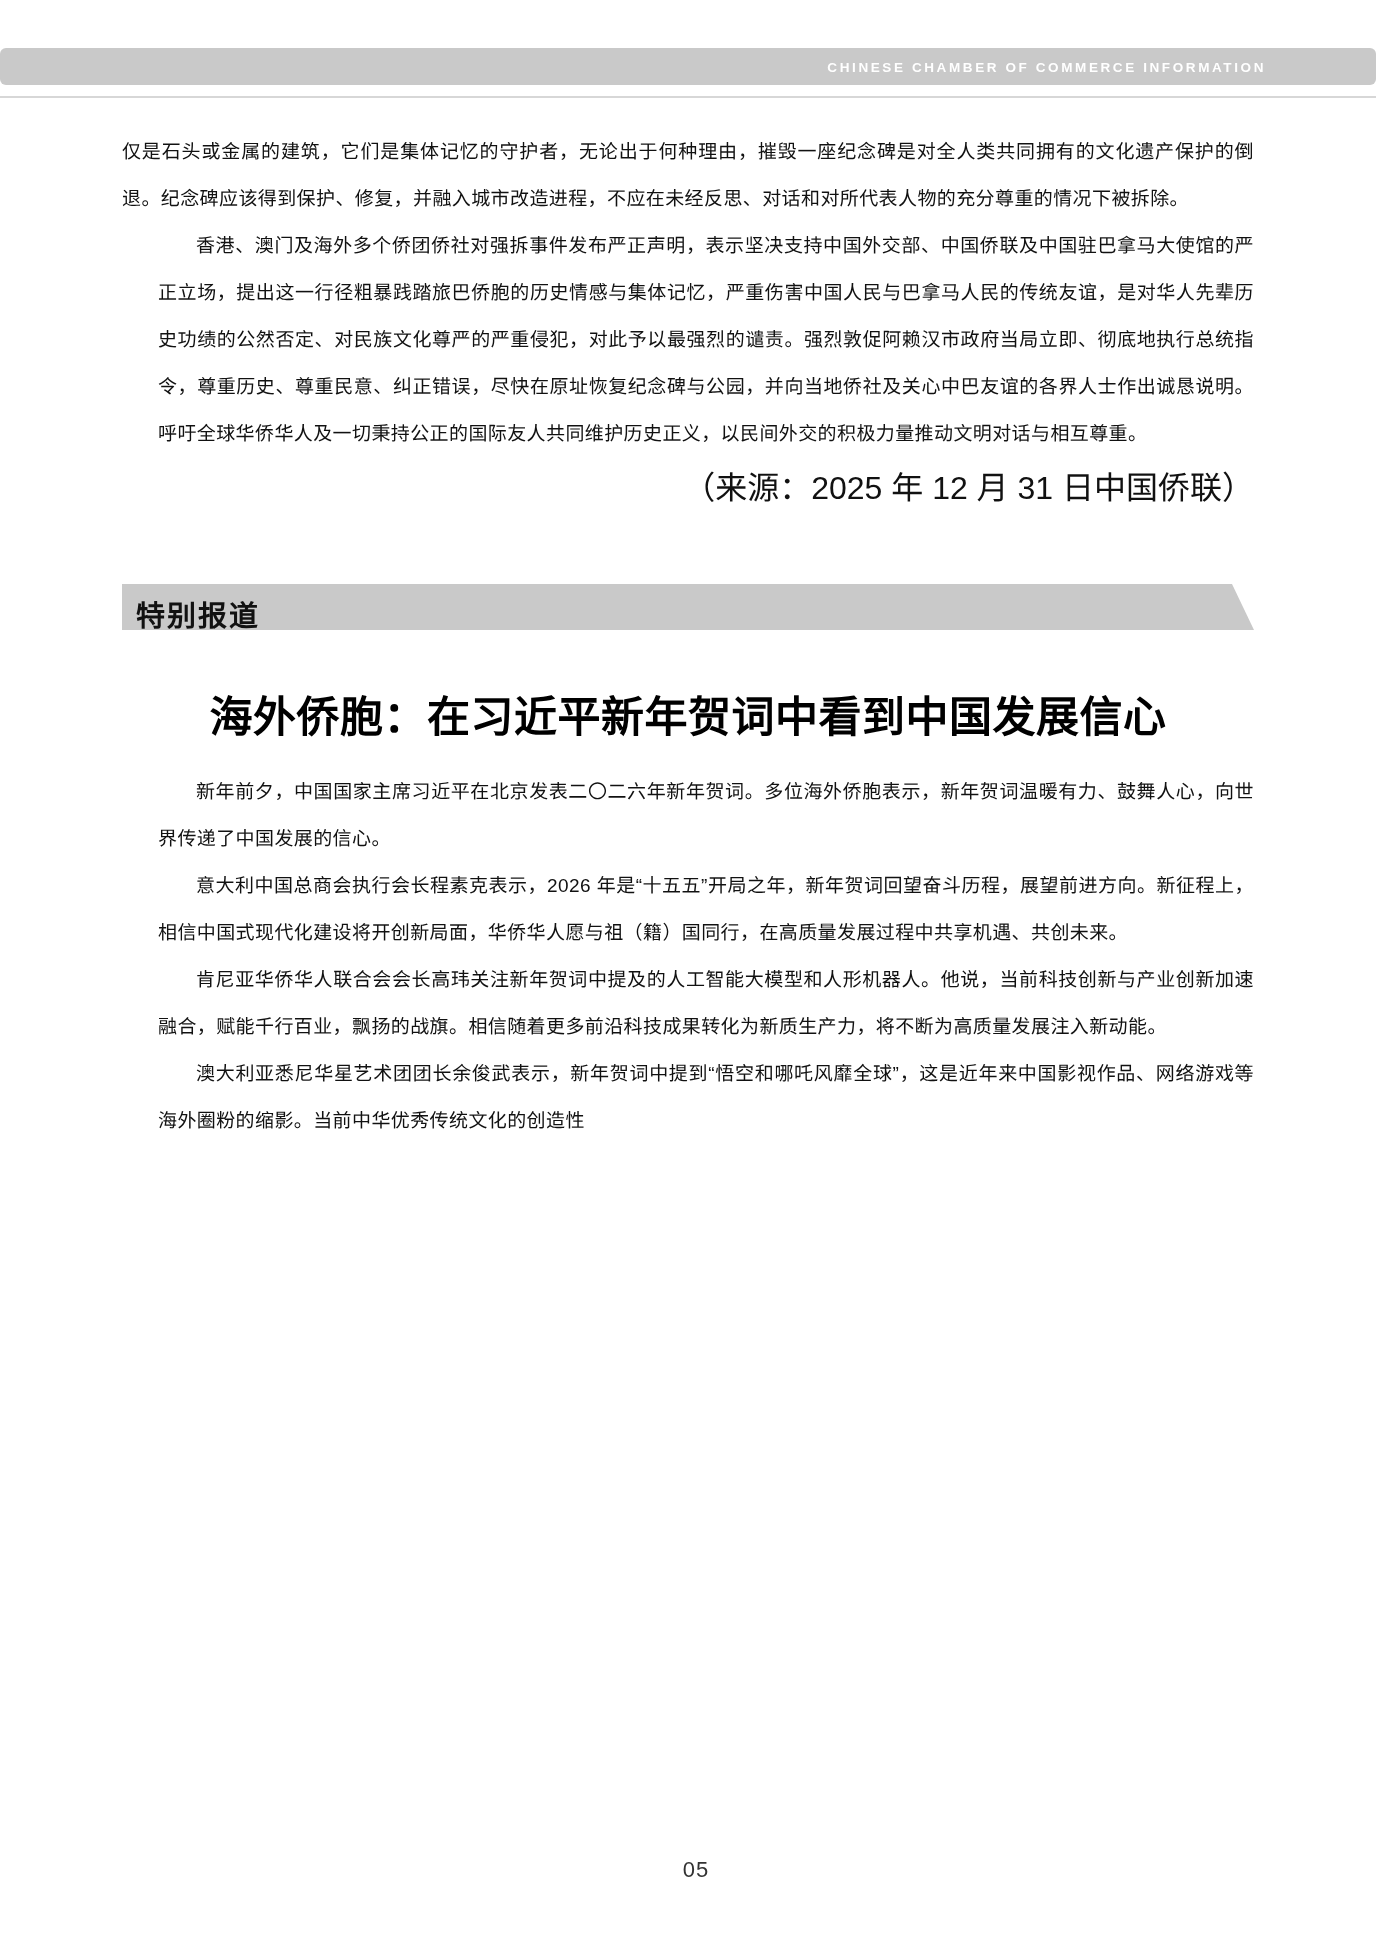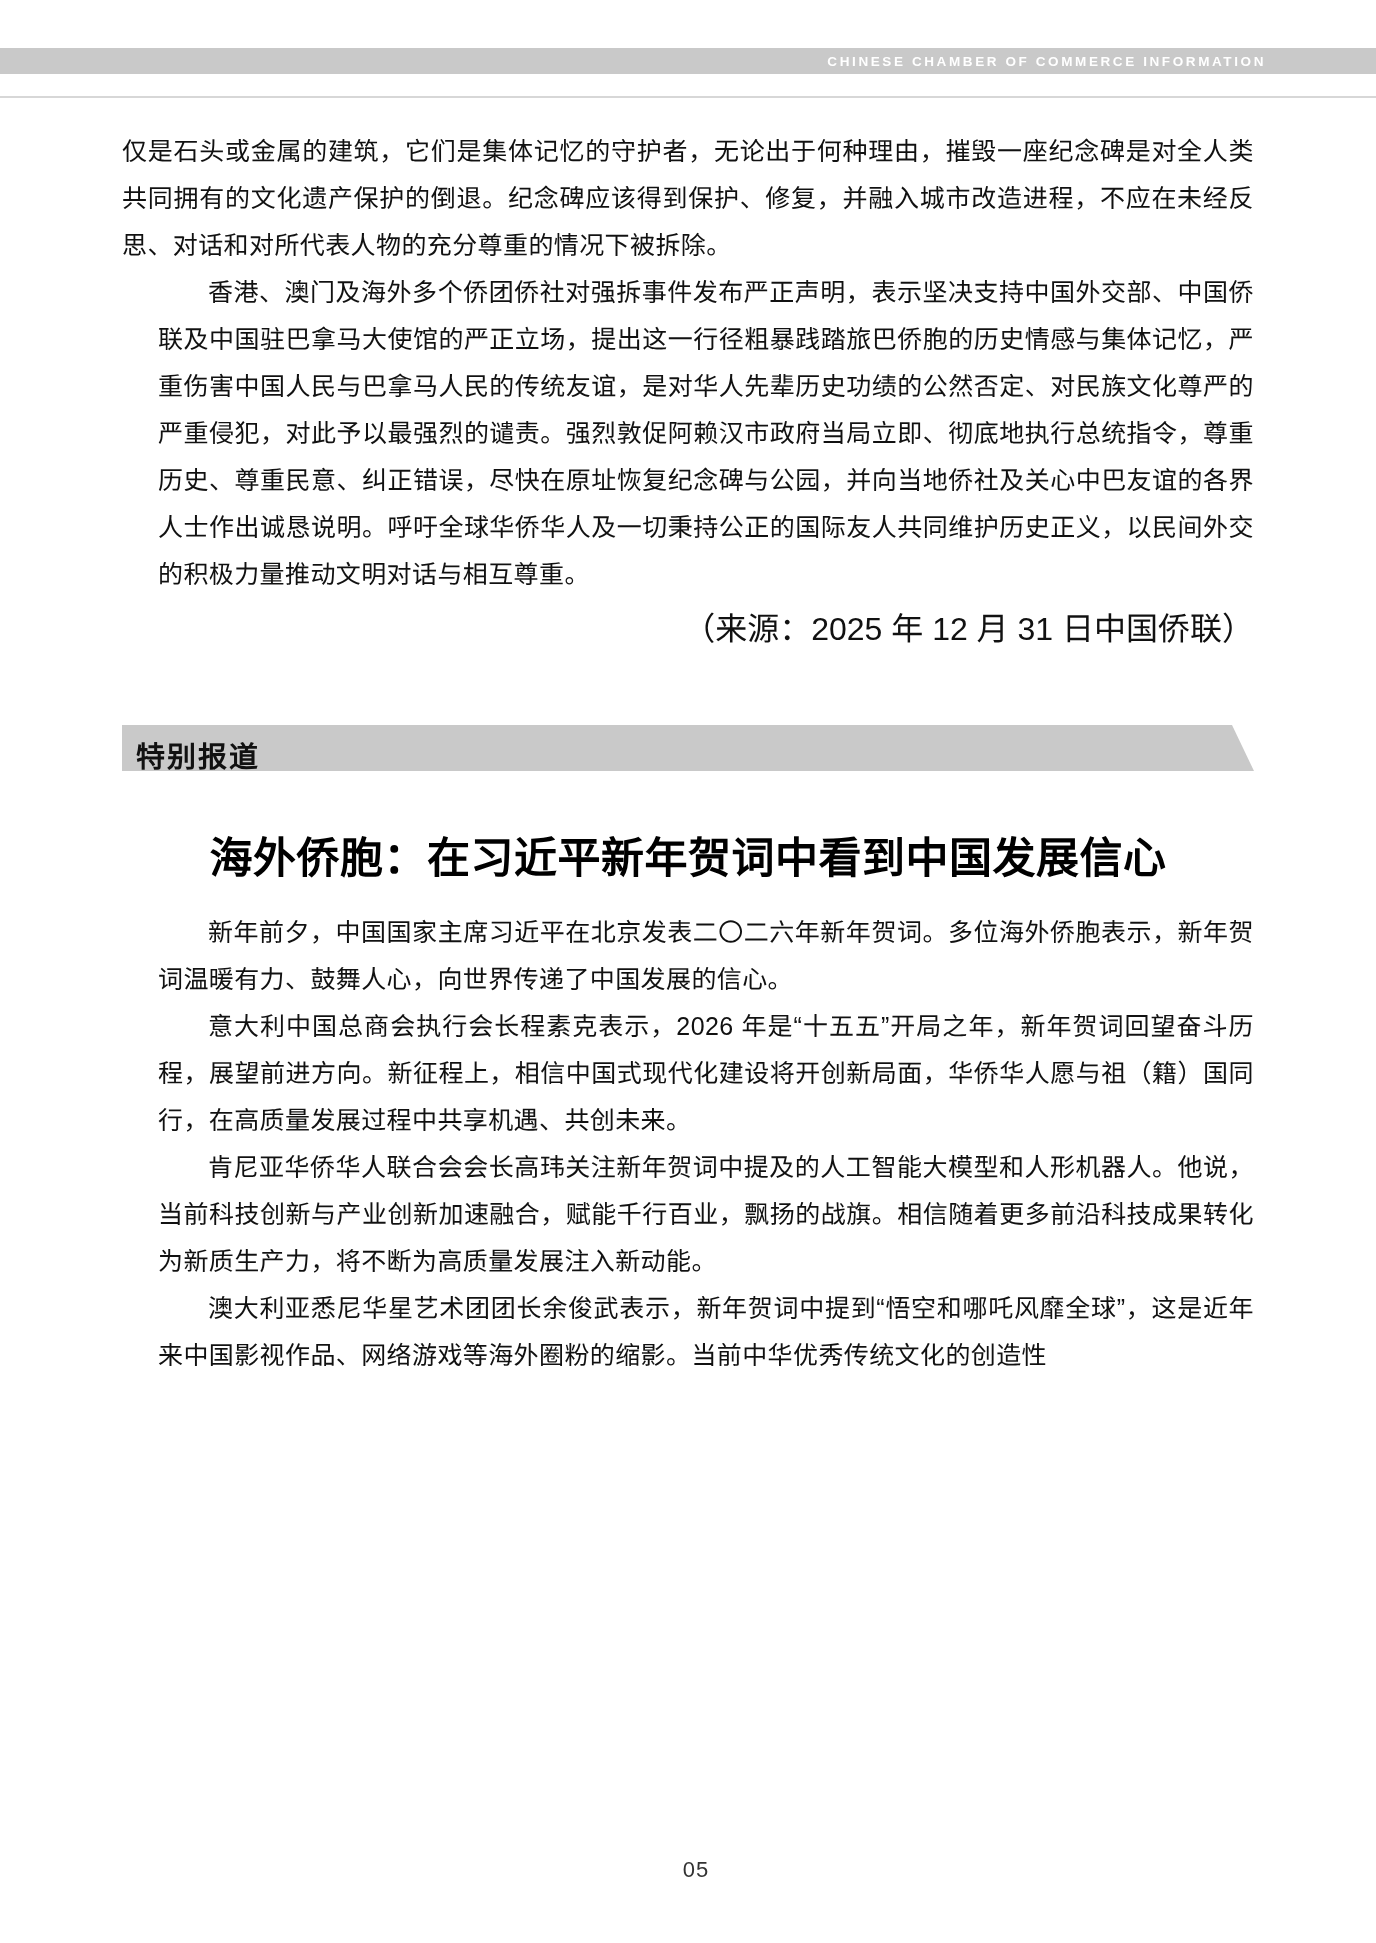--- a/index.html
+++ b/index.html
@@ -18,22 +18,23 @@
     overflow: hidden;
     box-sizing: border-box;
   }
 
   
   .header-band {
     position: absolute;
     top: 48px;
     left: 0;
     width: 100%;
-    height: 26px;
+    height: 37px;
     background: #c9c9c9;
+    border-radius: 6px;
   }
   .header-band .header-text {
     position: absolute;
     right: 110px;
     top: 50%;
     transform: translateY(-50%);
     font-size: 13.5px;
     letter-spacing: 2.6px;
     color: #ffffff;
     font-weight: bold;
@@ -51,21 +52,21 @@
   
   .content {
     position: absolute;
     top: 128px;
     left: 122px;
     width: 1132px;
   }
 
   p.body {
     margin: 0 0 0 0;
-    font-size: 25px;
+    font-size: 19px;
     line-height: 47px;
     text-align: justify;
     text-justify: inter-ideograph;
     letter-spacing: 0.4px;
     color: #111111;
   }
   p.indent {
     text-indent: 2em;
     margin-left: 36px;
   }

